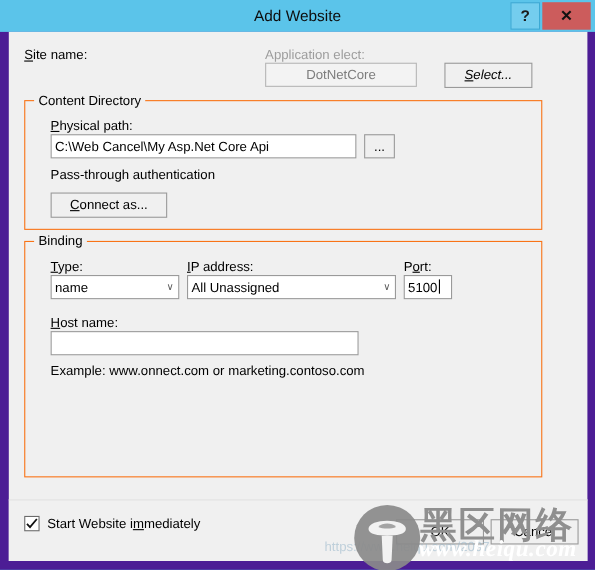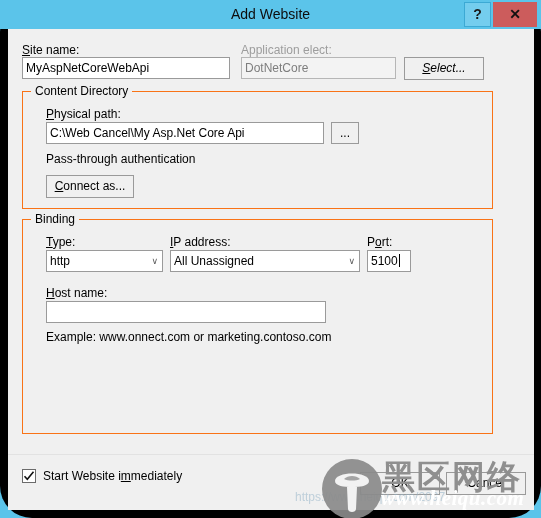--- a/index.html
+++ b/index.html
@@ -16,23 +16,22 @@
     color: #000;
     -webkit-font-smoothing: antialiased;
   }
 
   
   #dialog-frame {
     position: absolute;
     left: 0; top: 0;
     width: 541px;
     height: 518px;
-    background: #000000;
-    box-sizing: border-box;
-    border-radius: 32px;
+    background: #4c1d95;
+    box-sizing: border-box;
   }
 
   
   #title-bar {
     position: absolute;
     left: 0; top: 0;
     width: 541px;
     height: 29px;
     background: #5bc4ea;
   }
@@ -266,45 +265,44 @@
 
   <div id="title-bar">
     <div id="title-text">Add Website</div>
     <div id="help-button">?</div>
     <div id="close-button">✕</div>
   </div>
 
   <div id="dialog-body">
 
     <div class="lbl" style="left:14px; top:14px;"><span class="u">S</span>ite name:</div>
-    <div class="txtbox" style="left:14px; top:28px; width:208px;">MyAspNetCoreWebApi</div>
 
     <div class="lbl dim" style="left:233px; top:14px;">Application elect:</div>
-    <div class="txtbox dim" style="left:233px; top:28px; width:155px;">DotNetCore</div>
+    <div class="txtbox dim" style="left:233px; top:28px; width:138px;text-align:center;">DotNetCore</div>
 
     <div class="btn" style="left:396px; top:28px; width:80px;font-style:italic;"><span class="u">S</span>elect...</div>
 
     <div class="group" style="left:14px; top:62px; width:471px; height:118px;">
       <div class="group-title">Content Directory</div>
 
       <div class="lbl" style="left:23px; top:15px;"><span class="u">P</span>hysical path:</div>
       <div class="txtbox" style="left:23px; top:30px; width:278px;">C:\Web Cancel\My Asp.Net Core Api</div>
       <div class="btn" style="left:308px; top:30px; width:28px; height:22px; line-height:20px;">...</div>
 
       <div class="lbl" style="left:23px; top:60px;">Pass-through authentication</div>
 
-      <div class="btn" style="left:23px; top:83px; width:88px;text-align:center;"><span class="u">C</span>onnect as...</div>
+      <div class="btn" style="left:23px; top:83px; width:106px;text-align:center;"><span class="u">C</span>onnect as...</div>
     </div>
 
     <div class="group" style="left:14px; top:190px; width:471px; height:215px;">
       <div class="group-title">Binding</div>
 
       <div class="lbl" style="left:23px; top:15px;"><span class="u">T</span>ype:</div>
       <div class="combo" style="left:23px; top:30px; width:117px;">
-        <span>http</span>
+        <span>name</span>
         <span class="arrow">∨</span>
       </div>
 
       <div class="lbl" style="left:147px; top:15px;"><span class="u">I</span>P address:</div>
       <div class="combo" style="left:147px; top:30px; width:190px;">
         <span>All Unassigned</span>
         <span class="arrow">∨</span>
       </div>
 
       <div class="lbl" style="left:344px; top:15px;">P<span class="u">o</span>rt:</div>

